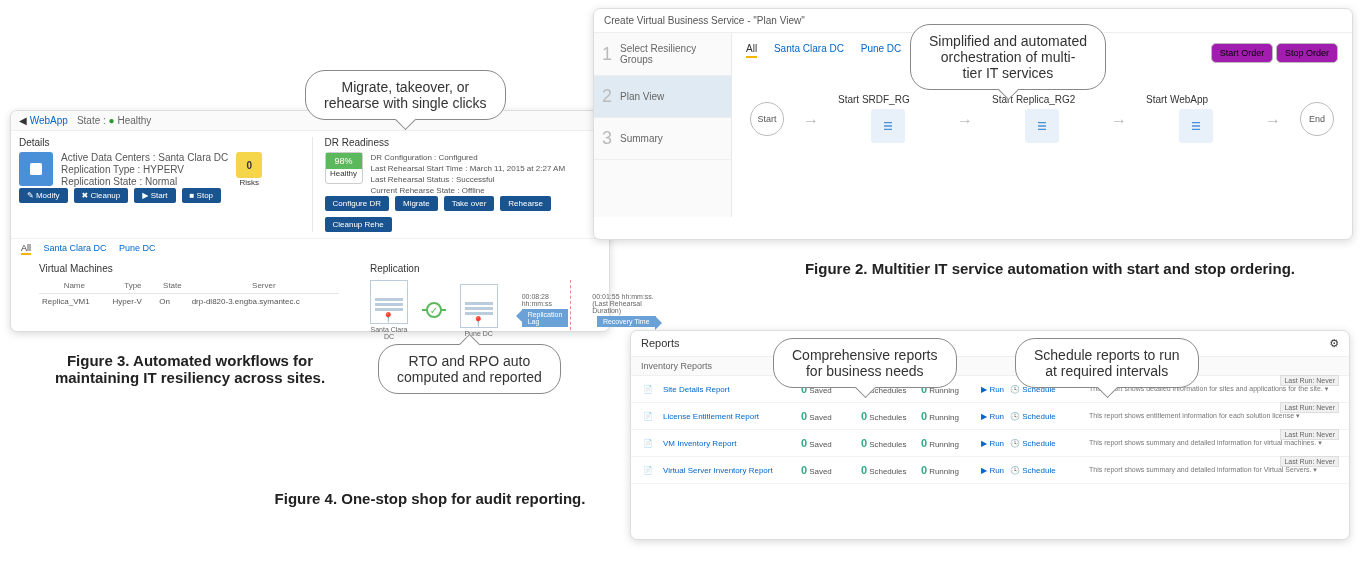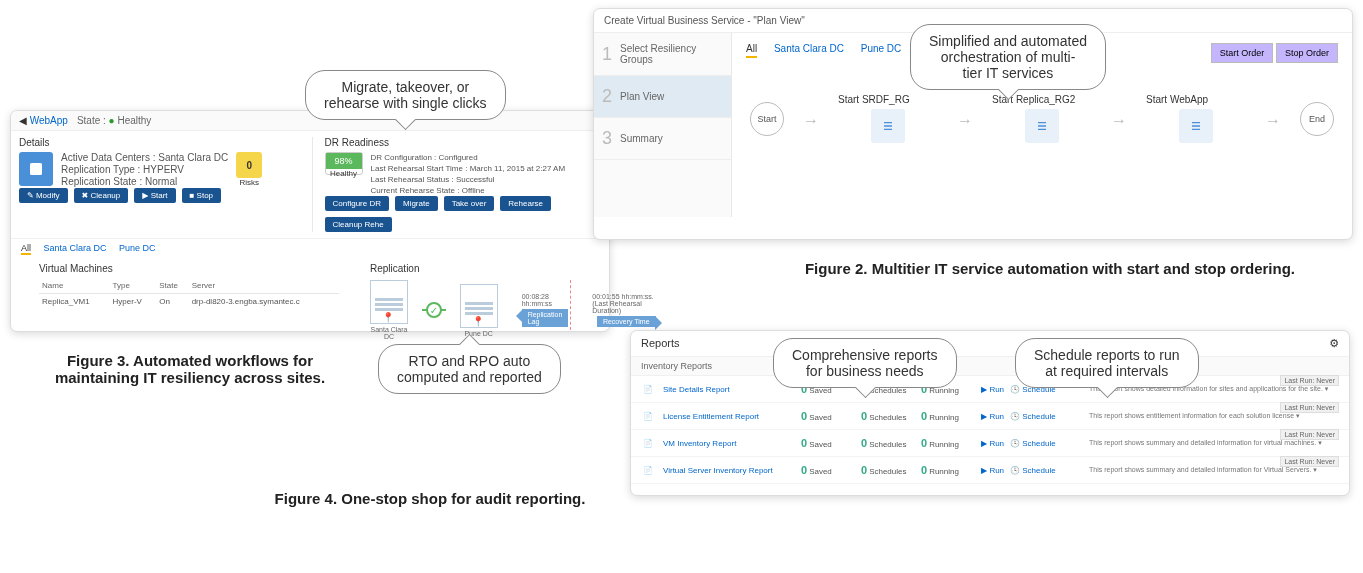--- a/index.html
+++ b/index.html
@@ -20,32 +20,32 @@
 .sect-title{font-size:10px;color:#333;margin-bottom:4px}
 .f3-det{flex:1}
 .det-row{display:flex;align-items:flex-start;gap:8px}
 .det-icn{width:34px;height:34px;background:#4a90d9;border-radius:3px;display:flex;align-items:center;justify-content:center}
 .det-icn svg{width:18px;height:18px;fill:#fff}
 .det-info{font-size:10px;color:#555;line-height:12px}
 .risks{text-align:center}
 .risks-badge{width:26px;height:26px;background:#f5d54a;border-radius:3px;margin:0 auto;display:flex;align-items:center;justify-content:center;font-weight:bold}
 .dr{flex:1;border-left:1px solid #e8e8e8;padding-left:12px}
 .dr-row{display:flex;gap:8px;align-items:flex-start}
-.health{width:38px;height:23px;border:1px solid #ccc;border-radius:3px;text-align:center;font-size:8px;background:#fff}
+.health{width:38px;height:32px;border:1px solid #ccc;border-radius:3px;text-align:center;font-size:8px;background:#fff}
 .health-top{background:#5cb85c;color:#fff;padding:3px 0;font-size:9px}
 .dr-info{font-size:8px;color:#555;line-height:11px}
 .btn-row{display:flex;gap:6px;flex-wrap:wrap}
 .btn{background:#1a5490;color:#fff;border:none;padding:3px 8px;font-size:8px;border-radius:2px;cursor:pointer}
 .tabs{padding:4px 10px;border-top:1px solid #f0f0f0;font-size:9px}
 .tab{color:#06c;margin-right:10px}
 .tab.active{color:#333;border-bottom:2px solid #f5b400}
 .f3-lower{display:flex;gap:31px;padding:6px 28px}
 .vm-tbl{flex:0 0 300px}
 .vm-tbl table{width:100%;border-collapse:collapse;font-size:8px}
-.vm-tbl th{text-align:left;color:#666;padding:3px;border-bottom:1px solid #e5e5e5;font-weight:normal}
+.vm-tbl th{text-align:center;color:#666;padding:3px;border-bottom:1px solid #e5e5e5;font-weight:normal}
 .vm-tbl td{padding:3px;color:#555}
 .repl{flex:1}
 .repl-diag{display:flex;align-items:center;gap:14px;margin-top:6px;position:relative}
 .dc-box{width:38px;height:44px;background:#fff;border:1px solid #bcd;display:flex;flex-direction:column;justify-content:flex-end}
 .dc-box .ln{height:3px;background:#bcd;margin:1px 4px}
 .dc-pin{text-align:center;color:#2a9b2a;font-size:10px}
 .dc-name{font-size:7px;text-align:center;color:#666;margin-top:2px}
 .repl-link{width:50px;height:2px;border-top:2px dashed #5cb85c;position:relative}
 .repl-chk{position:absolute;top:-9px;left:50%;margin-left:-8px;width:16px;height:16px;border:2px solid #5cb85c;border-radius:50%;background:#fff;color:#5cb85c;text-align:center;font-size:10px;line-height:14px}
 .repl-arrows{display:flex;flex-direction:column;gap:2px;align-items:center;margin-left:10px}
@@ -61,30 +61,30 @@
 .f2-body{display:flex;height:184px}
 .f2-steps{width:138px;background:#fafafa;border-right:1px solid #e8e8e8}
 .step{display:flex;align-items:center;padding:10px 8px;border-bottom:1px solid #eee;font-size:10px;color:#666}
 .step .num{font-size:18px;color:#bbb;margin-right:8px}
 .step.active{background:#dfeaf2}
 .f2-main{flex:1;padding:10px 14px;position:relative}
 .f2-tabs{font-size:10px;color:#06c;margin-bottom:10px}
 .f2-tabs .t{margin-right:14px}
 .f2-tabs .t.active{color:#333;border-bottom:2px solid #f5b400;padding-bottom:2px}
 .f2-order{position:absolute;right:14px;top:10px}
-.f2-order button{font-size:9px;padding:4px 8px;border:1px solid #bbb;background:#c4b5fd;border-radius:0;cursor:pointer}
+.f2-order button{font-size:9px;padding:4px 8px;border:1px solid #bbb;background:#a21caf;border-radius:5px;cursor:pointer}
 .flow{display:flex;align-items:center;justify-content:space-between;margin-top:40px;padding:0 4px}
 .flow-term{width:34px;height:34px;border:1px solid #bbb;border-radius:50%;display:flex;align-items:center;justify-content:center;font-size:9px;color:#555;background:#fff}
 .flow-card{width:100px}
 .flow-card-title{font-size:10px;font-weight:normal;margin-bottom:4px;color:#333}
 .flow-icn{width:34px;height:34px;margin:0 auto;background:#e8f0fa;border-radius:3px;display:flex;align-items:center;justify-content:center}
 .flow-icn svg{width:16px;height:16px;stroke:#4a90d9;fill:none;stroke-width:2}
 .flow-arr{color:#bbb;font-size:16px}
 
-#fig4{top:330px;left:630px;width:720px;height:166px}
+#fig4{top:330px;left:630px;width:720px;height:210px}
 .f4-hdr{padding:6px 10px;font-size:11px;color:#333;display:flex;justify-content:space-between;border-bottom:1px solid #f0f0f0}
 .f4-sub{padding:4px 10px;font-size:9px;color:#666;background:#fafafa;border-bottom:1px solid #f0f0f0}
 .rep-row{display:flex;align-items:center;padding:6px 10px;border-bottom:1px solid #f3f3f3;font-size:8px;color:#555;gap:8px}
 .rep-icn{width:14px;height:14px;display:flex;align-items:center;justify-content:center}
 .rep-name{width:130px;color:#06c}
 .rep-cnt{width:52px}
 .rep-cnt .n{color:#3a8;font-weight:bold;font-size:11px;margin-right:2px}
 .rep-act{width:100px;color:#06c}
 .rep-act a{margin-right:6px;cursor:pointer}
 .rep-desc{flex:1;font-size:7px;color:#777;position:relative}

